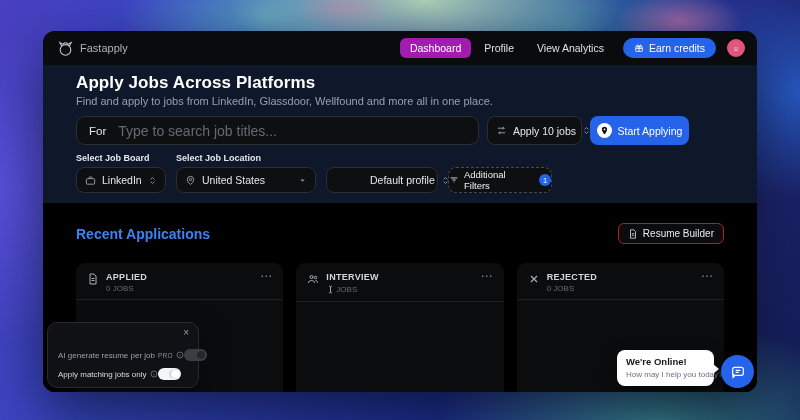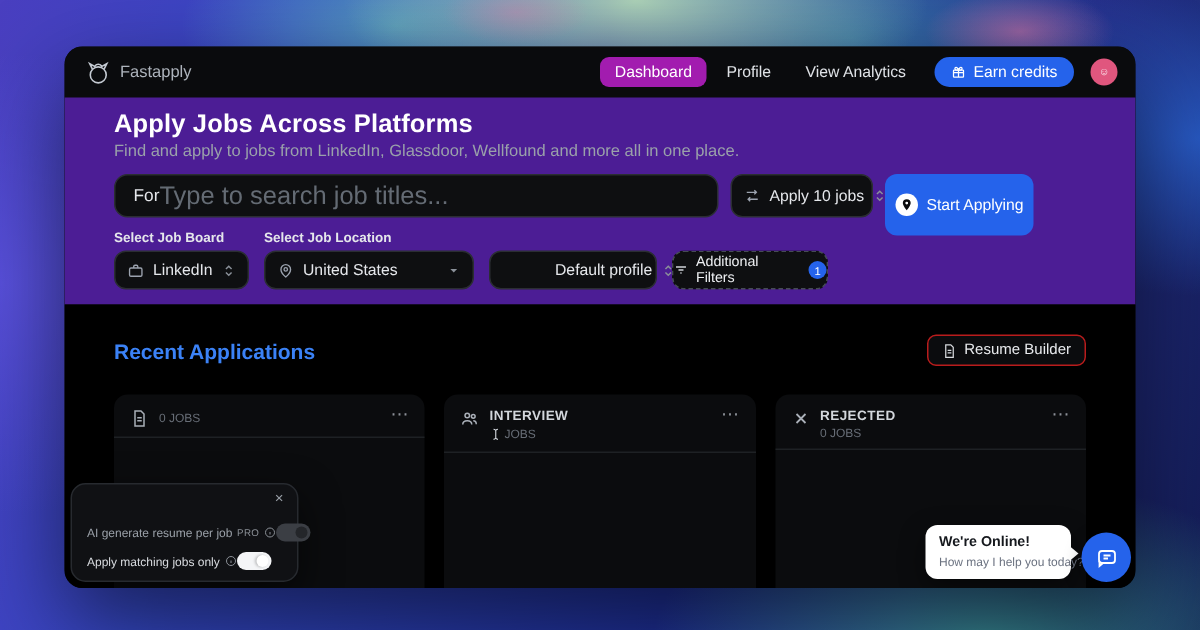--- a/index.html
+++ b/index.html
@@ -28,35 +28,35 @@
   .brand { display:flex; align-items:center; gap:6px; }
   .brand svg { width:17px; height:17px; color:#c3c9d1; }
   .brand-name { font-size:11px; color:#aeb4bc; }
   .nav-right { display:flex; align-items:center; gap:3px; }
   .nav-item { font-size:10.5px; color:#dfe2e6; padding:4px 10px; border-radius:6px; cursor:pointer; }
   .nav-item.active { background:#a21caf; color:#fff; }
   .earn-btn { margin-left:6px; display:flex; align-items:center; gap:5px; background:#2563eb; color:#fff; font-size:10.5px; padding:4px 11px; border-radius:13px; cursor:pointer; }
   .earn-btn svg { width:10px; height:10px; }
   .avatar { width:18px; height:18px; border-radius:50%; background:#e0567e; margin-left:8px; display:flex; align-items:center; justify-content:center; font-size:7px; color:#fbe3ec; cursor:pointer; }
   
-  .hero { height:138px; background:#4c1d95; padding:8px 33px 0; }
+  .hero { height:138px; background:#0f172a; padding:8px 33px 0; }
   .hero h1 { font-size:17px; font-weight:bold; color:#fff; letter-spacing:.1px; }
   .hero .sub { font-size:11px; color:#9aa1aa; margin-top:2px; }
   .row1 { display:flex; gap:8px; margin-top:9px; height:29px; }
   .searchbox { width:403px; height:29px; border:1px solid #2b2e33; border-radius:9px; display:flex; align-items:center; padding:0 12px; background:#0e0f11; }
-  .searchbox .prefix { font-size:11.5px; color:#e5e7eb; }
-  .searchbox input { flex:1; background:transparent; border:none; outline:none; font-size:17px; color:#e5e7eb; font-family:"Liberation Sans",sans-serif; }
+  .searchbox .prefix { font-size:11.5px; color:#e5e7eb; margin-right:12px; }
+  .searchbox input { flex:1; background:transparent; border:none; outline:none; font-size:14px; color:#e5e7eb; font-family:"Liberation Sans",sans-serif; }
   .searchbox input::placeholder { color:#646b74; }
   .select { height:29px; border:1px solid #2b2e33; border-radius:8px; background:#0e0f11; display:flex; align-items:center; padding:0 8px; gap:6px; cursor:pointer; }
   .select .val { font-size:10.5px; color:#e5e7eb; white-space:nowrap; flex:1; }
   .select svg.lead { width:11px; height:11px; color:#9ca3af; flex:none; }
   .select svg.updown { width:9px; height:9px; color:#8b919a; flex:none; }
   .select svg.caret { width:9px; height:9px; color:#8b919a; flex:none; }
   .apply-select { width:95px; }
-  .start-btn { width:99px; height:41px; background:#2563eb; border-radius:8px; display:flex; align-items:center; justify-content:center; gap:6px; color:#fff; font-size:10.5px; cursor:pointer; }
+  .start-btn { width:99px; height:29px; background:#2563eb; border-radius:8px; display:flex; align-items:center; justify-content:center; gap:6px; color:#fff; font-size:10.5px; cursor:pointer; }
   .start-icon { width:15px; height:15px; background:#fff; border-radius:50%; display:flex; align-items:center; justify-content:center; }
   .start-icon svg { width:9px; height:9px; color:#0a0b0d; }
   .labels-row { display:flex; margin-top:8px; }
   .flt-label { font-size:9px; font-weight:bold; color:#e5e7eb; }
   .flt-label.first { width:100px; }
   .row2 { display:flex; gap:10px; margin-top:4px; }
   .sel-board { width:90px; height:26px; }
   .sel-loc { width:140px; height:26px; }
   .sel-profile { width:112px; height:26px;padding-left:43px; }
   .add-filters { width:104px; height:26px; border:1px dashed #454b54; border-radius:8px; display:flex; align-items:center; justify-content:center; gap:5px; cursor:pointer; background:#0e0f11; }
@@ -212,20 +212,21 @@
       </div>
 
       <div class="columns">
         <div class="col">
           <div class="col-head">
             <svg class="cicon" viewBox="0 0 24 24" fill="none" stroke="currentColor" stroke-width="2">
                 <path d="M6 2h8l4 4v16H6z"></path>
                 <path d="M9 11h6M9 15h6"></path>
               </svg>
             <div class="col-meta">
+              <div class="col-name">APPLIED</div>
               <div class="col-count">
                   <span>0 JOBS</span>
                 </div>
             </div>
             <span class="col-more">⋯</span>
           </div>
         </div>
 
         <div class="col">
           <div class="col-head">

